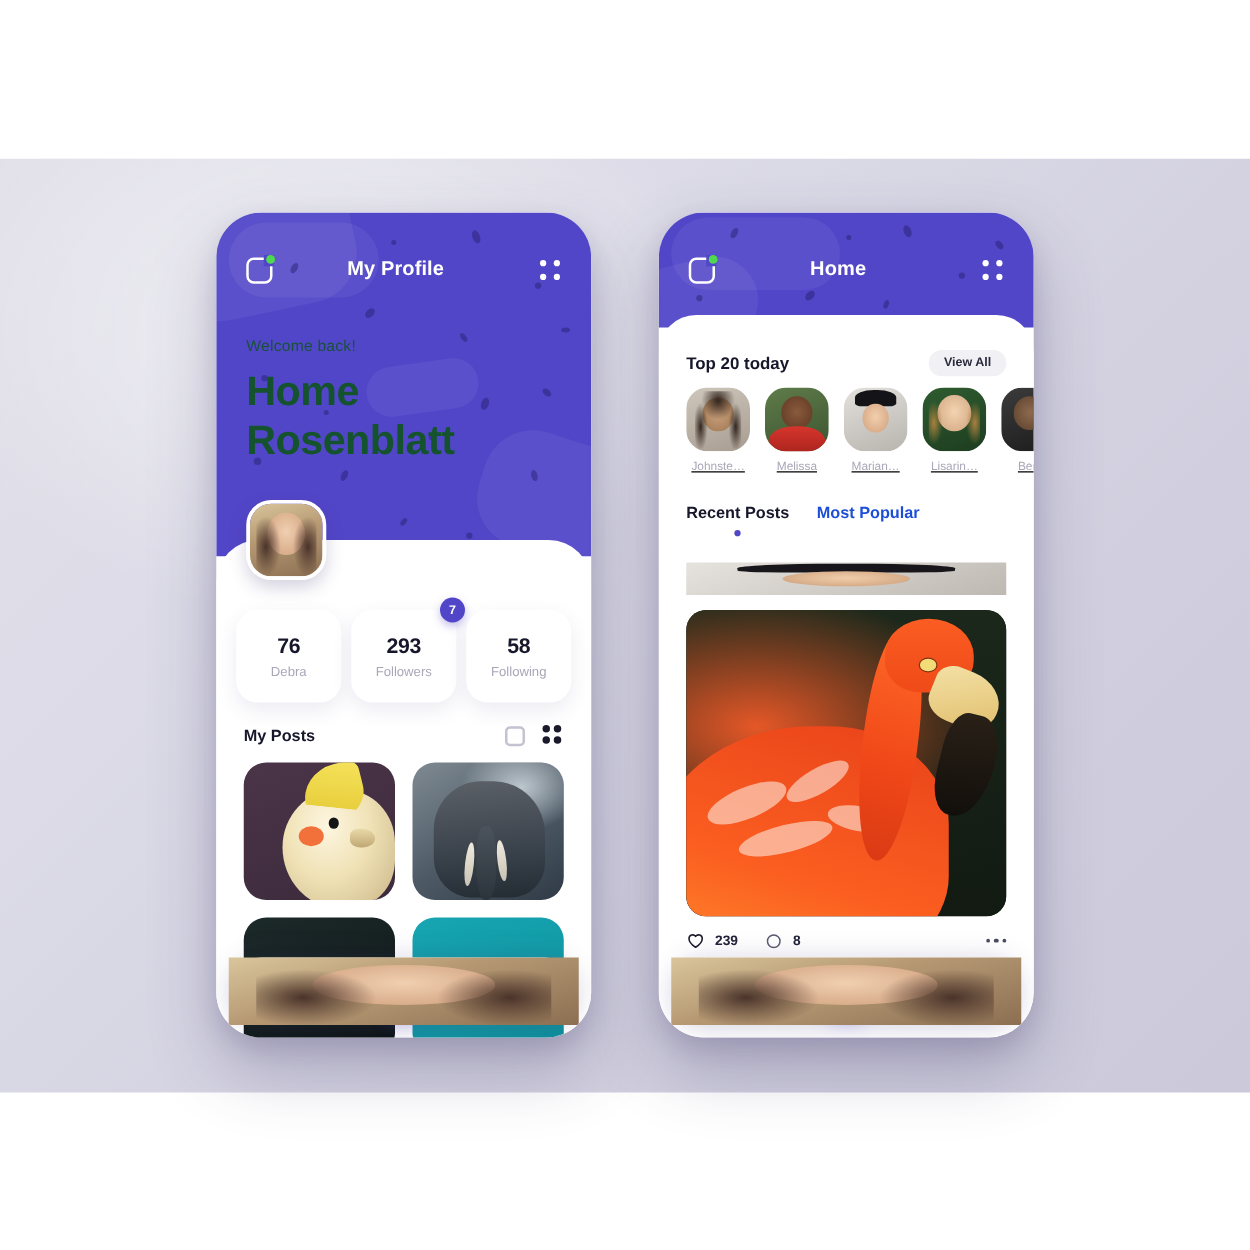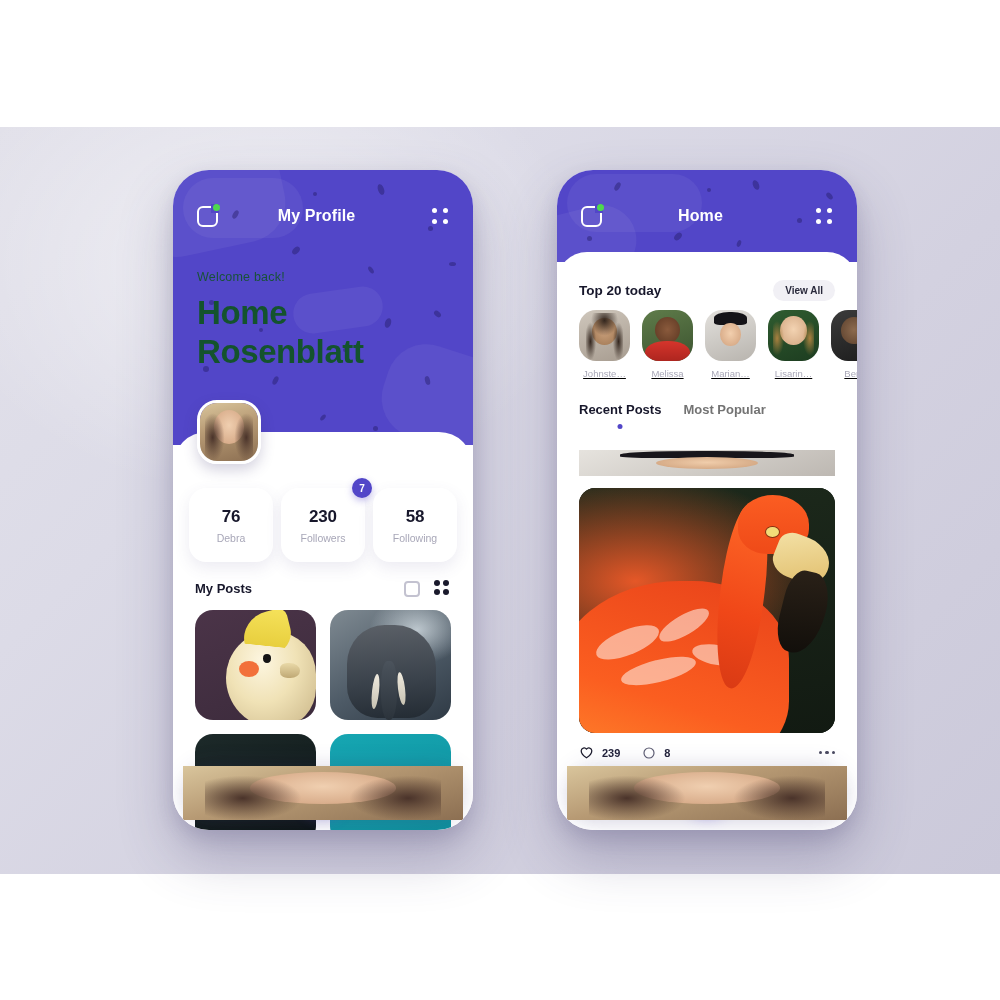--- a/index.html
+++ b/index.html
@@ -21,21 +21,21 @@
     background: radial-gradient(ellipse 520px 380px at 26% 18%, rgba(255,255,255,.55), rgba(255,255,255,0) 62%);
   }
 
   
   .phone {
     position: absolute; width: 300px; height: 660px;
     border-radius: 36px; background: #ffffff; overflow: hidden;
     box-shadow: 0 26px 54px rgba(70,64,110,.30), 0 8px 18px rgba(70,64,110,.16);
   }
   #phone-left  { left: 173px; top: 170px; }
-  #phone-right { left: 557px; top: 170px; padding-left: 33px; }
+  #phone-right { left: 527px; top: 170px; padding-left: 33px; }
 
   
   .hero {
     position: absolute; left: 0; top: 0; width: 300px;
     background: #5246c8; overflow: hidden;
   }
   .hero.tall { height: 275px; }
   .hero.short { height: 92px; }
   .hero-blob {
     position: absolute; border-radius: 40px; background: rgba(255,255,255,.055);
@@ -209,21 +209,21 @@
     margin-top: 7px; font-size: 9.5px; color: #a9a8b8; text-align: center;
     white-space: nowrap; overflow: hidden;
   }
 
   .tabs {
     position: absolute; left: 22px; top: 232px; width: 256px; z-index: 6;
     display: flex; gap: 22px;
   }
   .tab { position: relative; font-size: 13px; font-weight: 700; padding-bottom: 12px; }
   .tab.active { color: #17172b; }
-  .tab.inactive { color: #737373; font-weight: 700; }
+  .tab.inactive { color: #1d4ed8; font-weight: 700; }
   .tab.active::after {
     content: ""; position: absolute; left: 50%; bottom: 0; transform: translateX(-50%);
     width: 5px; height: 5px; border-radius: 50%; background: #5246c8;
   }
 
   .post-author {
     position: absolute; left: 22px; top: 280px; width: 256px; z-index: 6;
     display: flex; align-items: center;
   }
   .author-ava { width: 26px; height: 26px; border-radius: 50%; overflow: hidden; margin-right: 10px; }
@@ -372,21 +372,21 @@
       <div class="ph ph-debra"></div>
     </div>
 
     <div class="stats">
       <div class="stat">
         <div class="stat-num">76</div>
         <div class="stat-label">Debra</div>
       </div>
       <div class="stat">
         <div class="stat-badge">7</div>
-        <div class="stat-num">230</div>
+        <div class="stat-num">293</div>
         <div class="stat-label">Followers</div>
       </div>
       <div class="stat">
         <div class="stat-num">58</div>
         <div class="stat-label">Following</div>
       </div>
     </div>
 
     <div class="posts-head">
       <div class="posts-title">My Posts</div>

